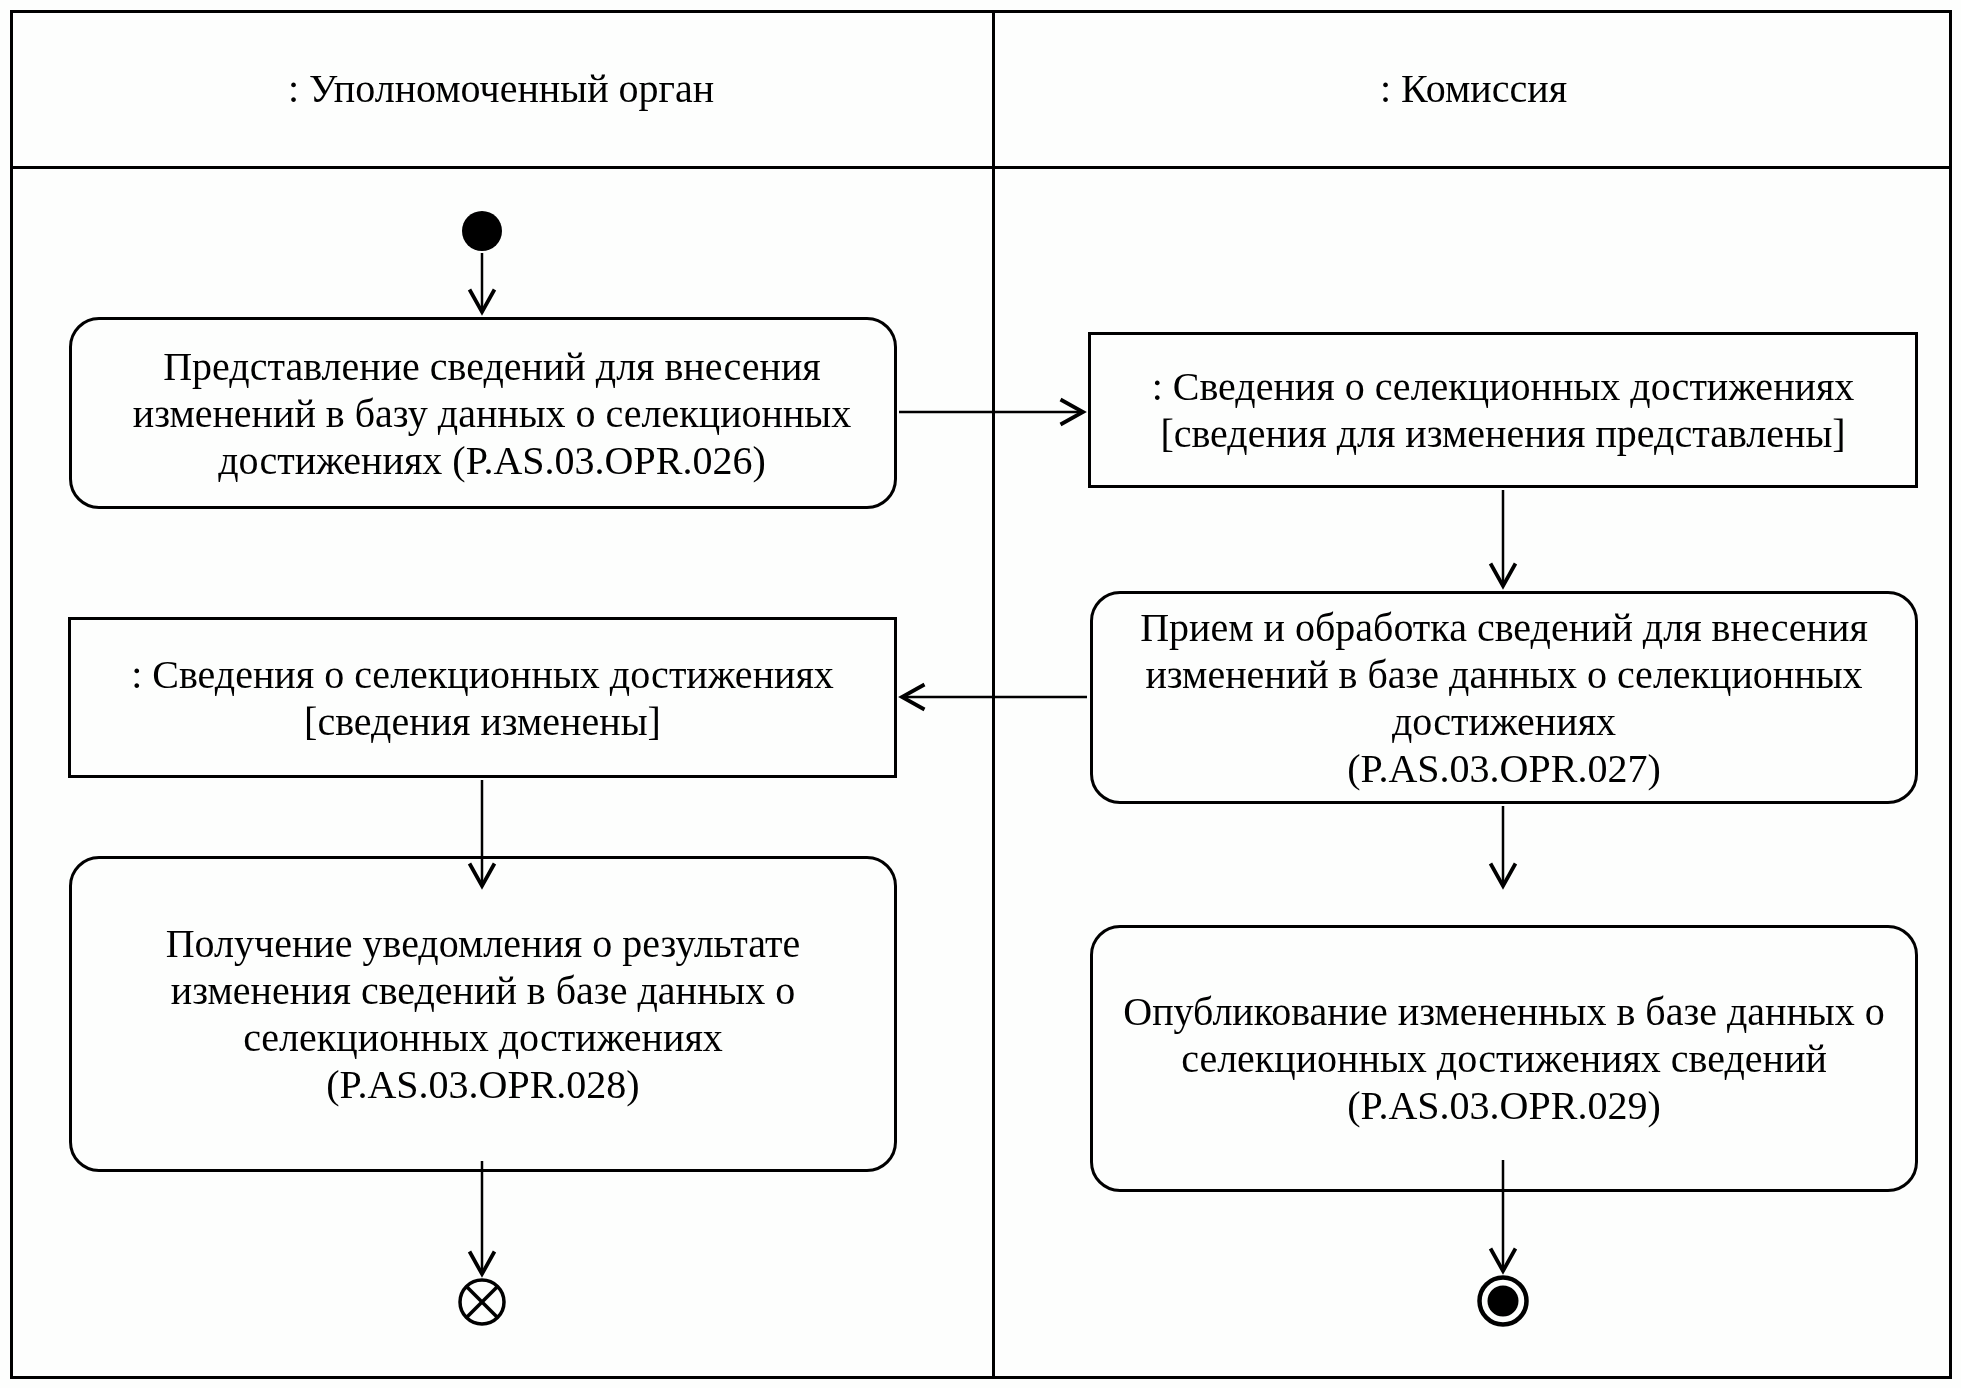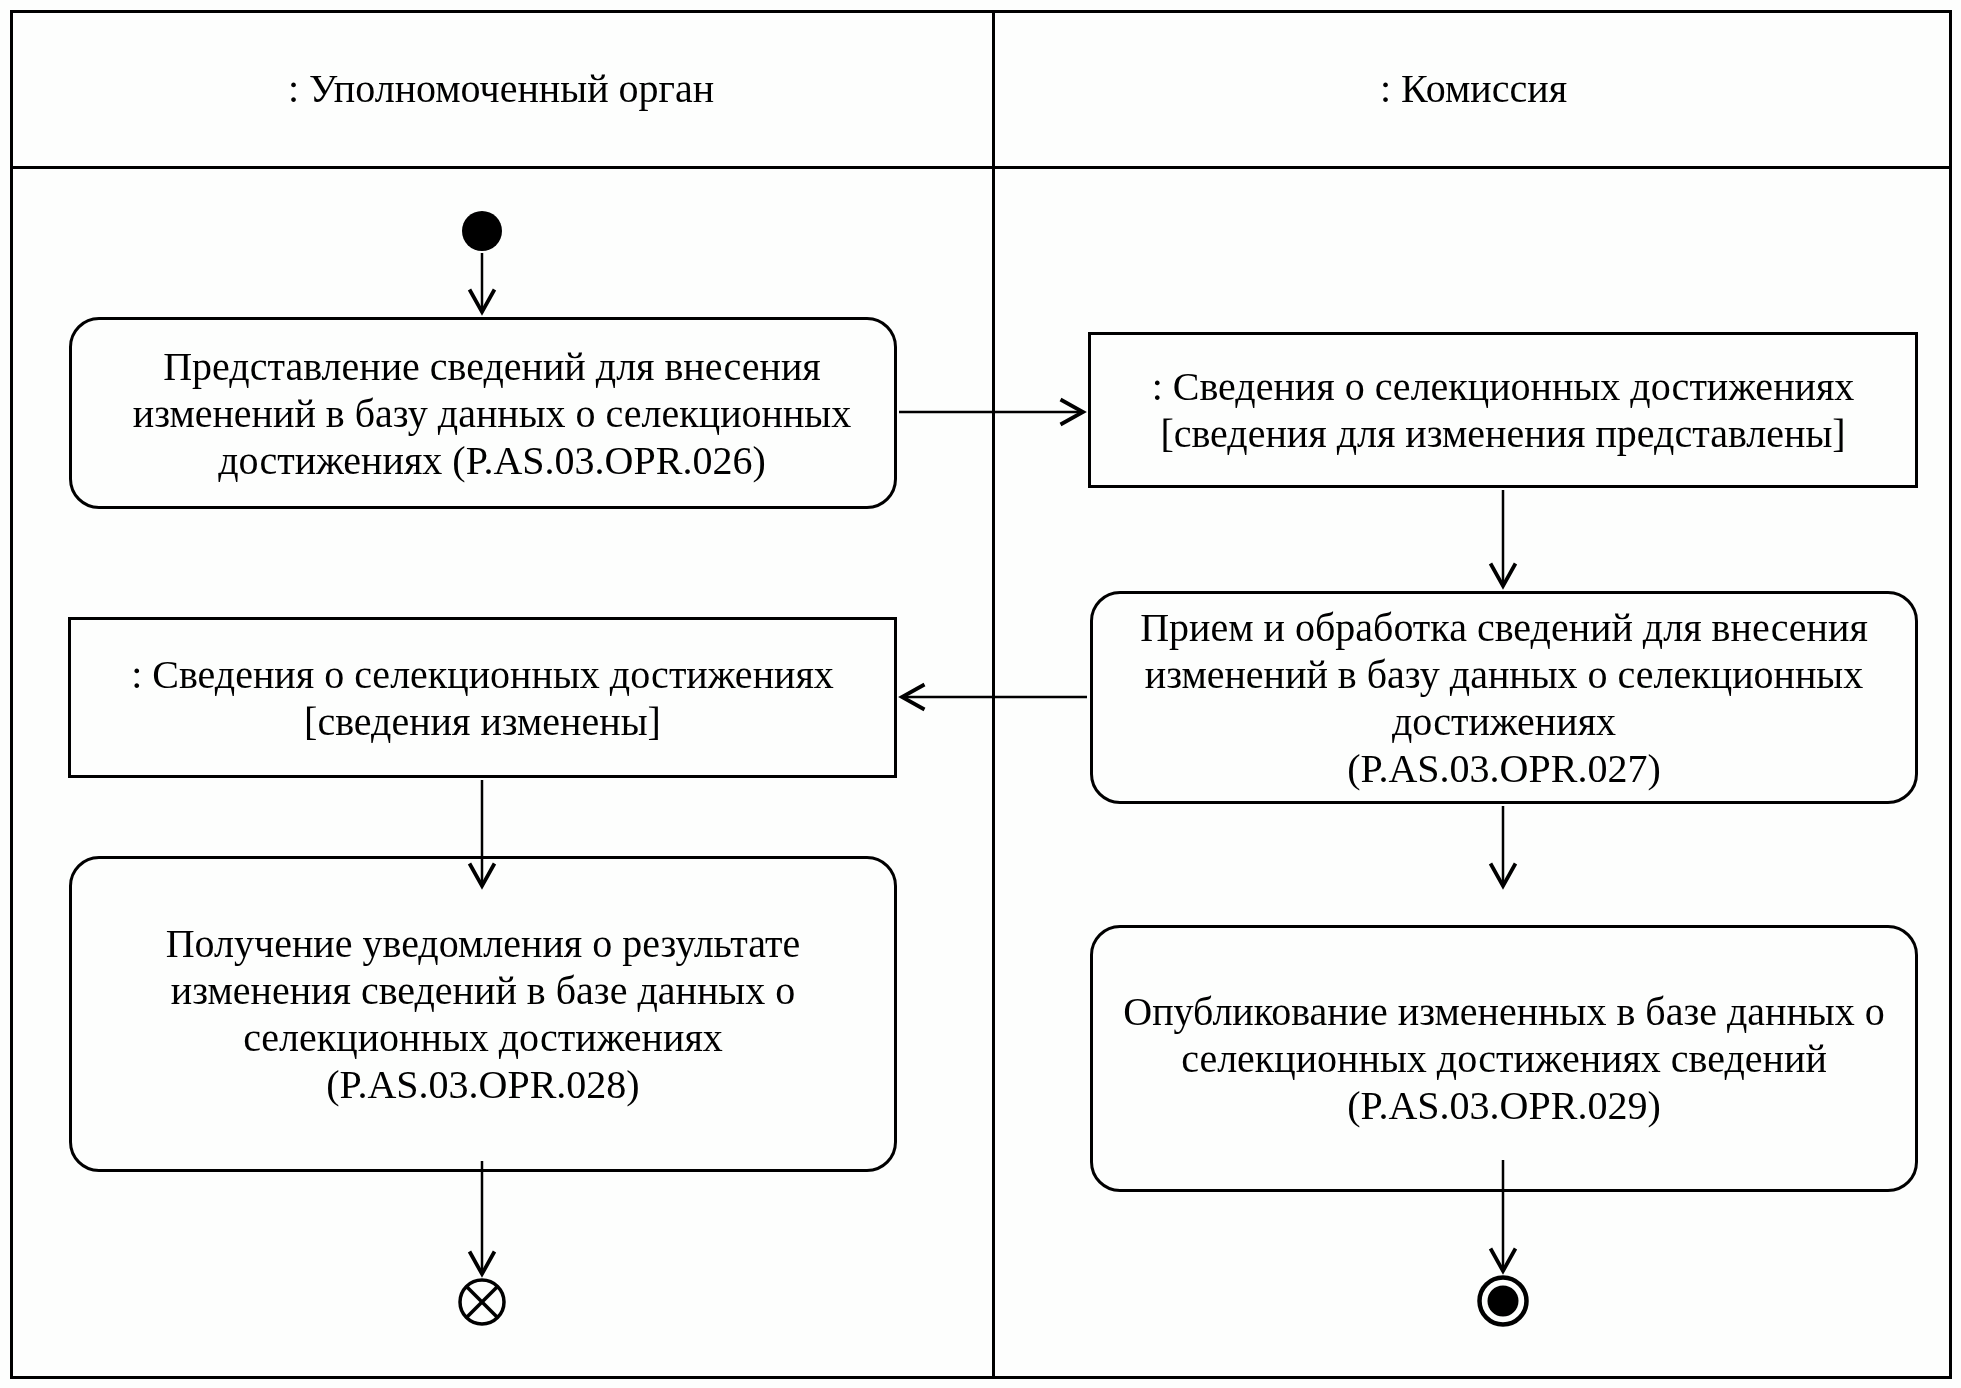--- a/index.html
+++ b/index.html
@@ -83,21 +83,21 @@
   <div class="header-sep"></div>
 
   <div class="node action" id="box-026">Представление сведений для внесения
 изменений в базу данных о селекционных
 достижениях (P.AS.03.OPR.026)</div>
 
   <div class="node object" id="box-obj-a">: Сведения о селекционных достижениях
 [сведения для изменения представлены]</div>
 
   <div class="node action" id="box-027">Прием и обработка сведений для внесения
-изменений в базу данных о селекционных
+изменений в базе данных о селекционных
 достижениях
 (P.AS.03.OPR.027)</div>
 
   <div class="node object" id="box-obj-b">: Сведения о селекционных достижениях
 [сведения изменены]</div>
 
   <div class="node action" id="box-028">Получение уведомления о результате
 изменения сведений в базе данных о
 селекционных достижениях
 (P.AS.03.OPR.028)</div>

